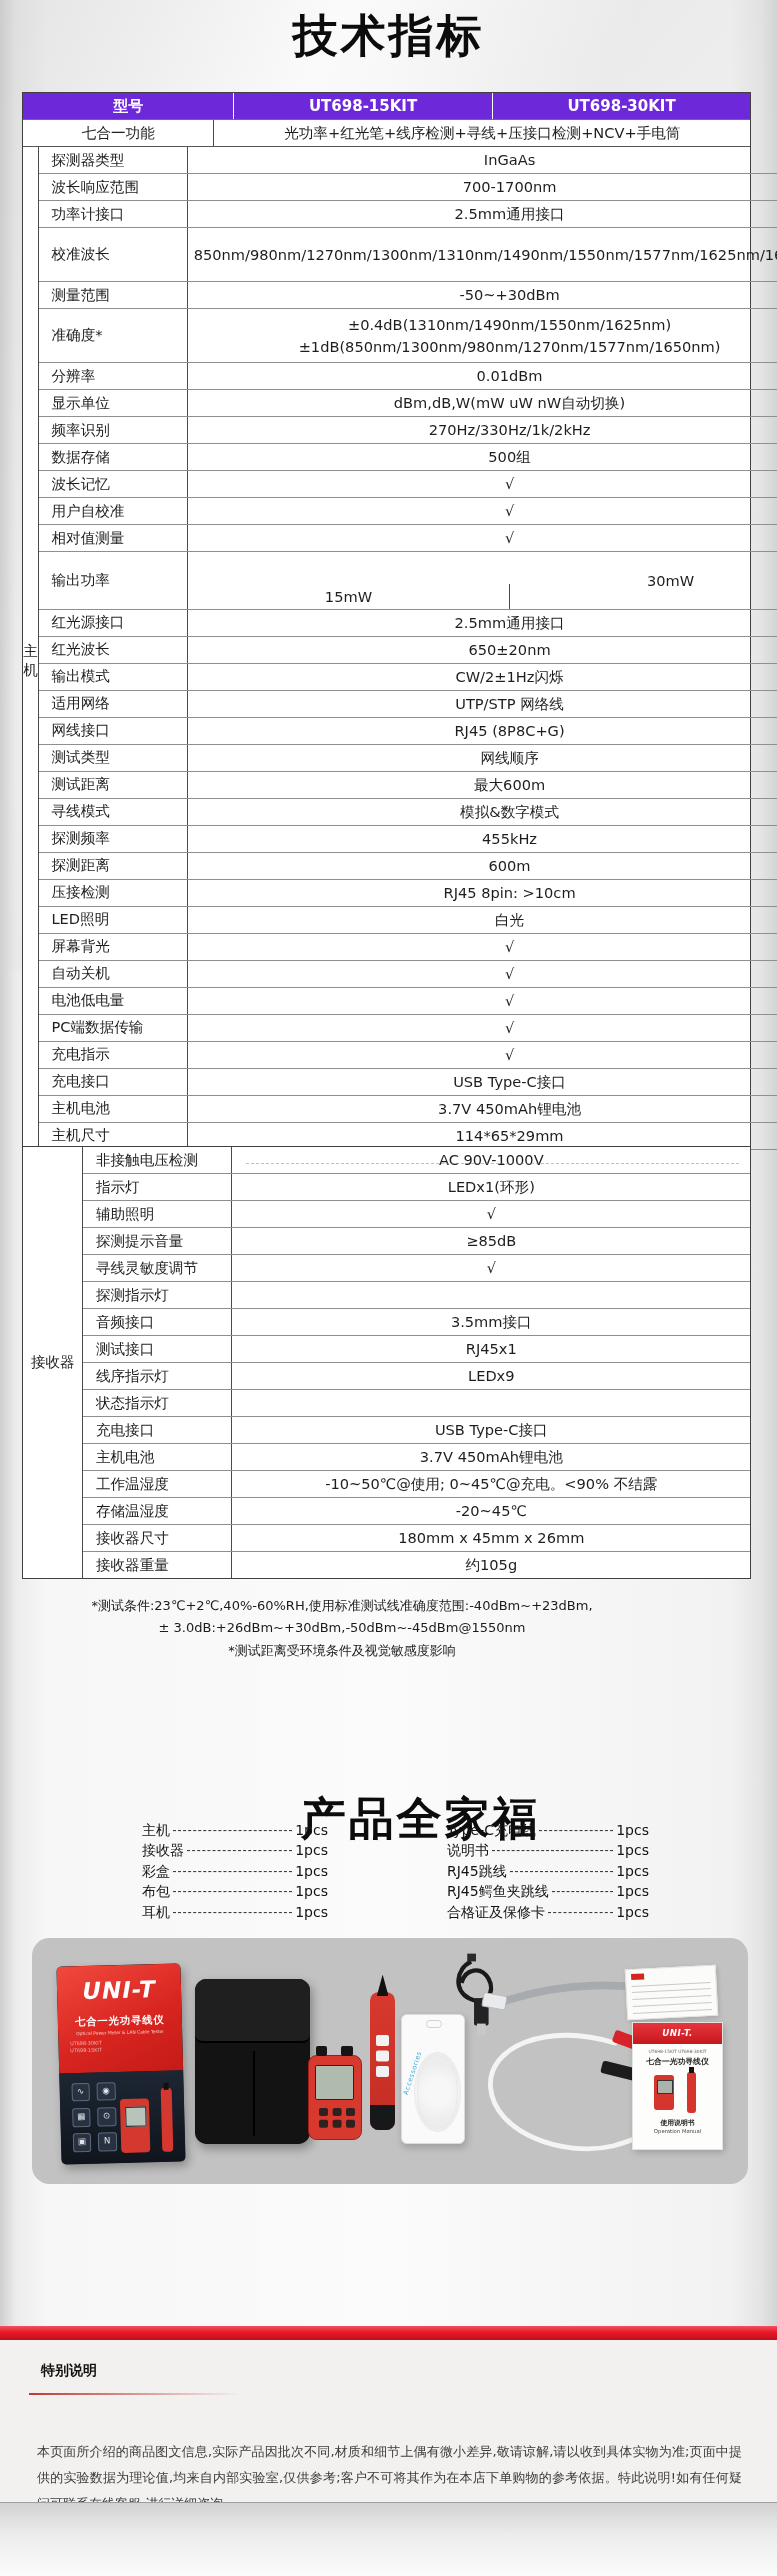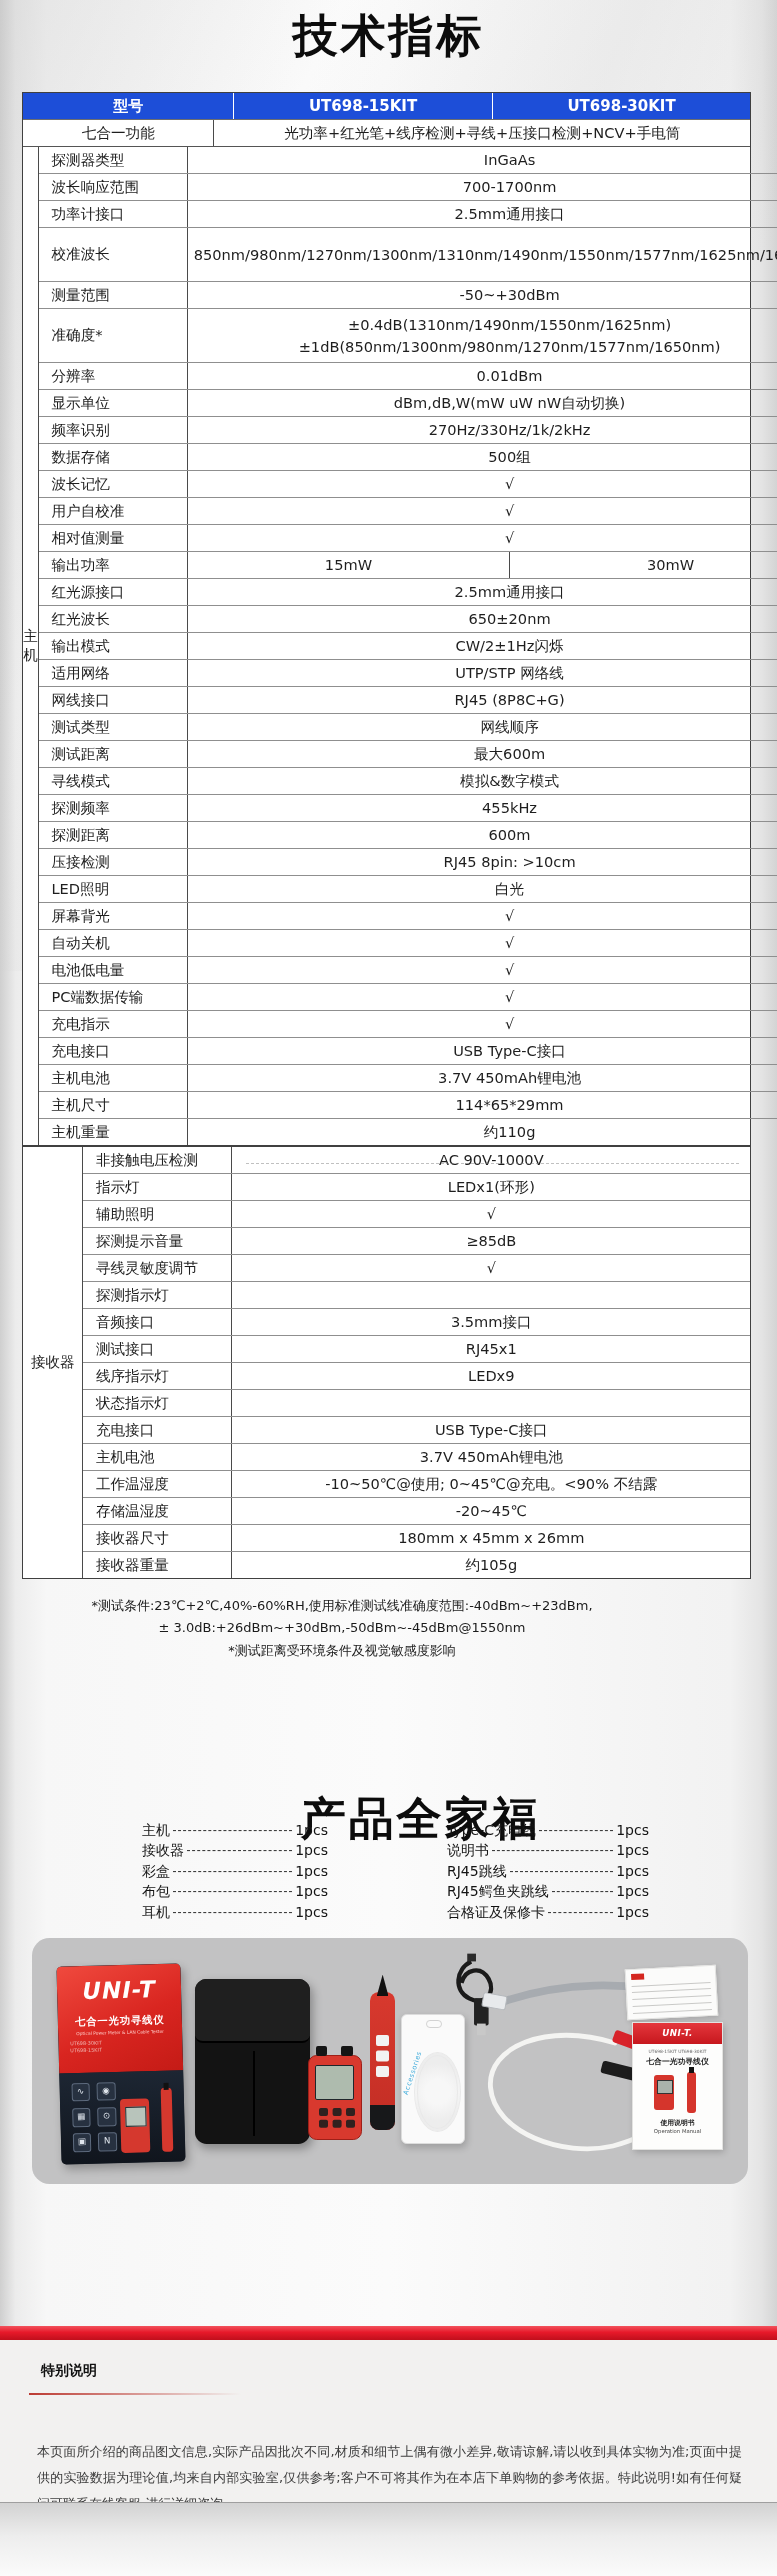--- a/index.html
+++ b/index.html
@@ -19,21 +19,21 @@
   
   .big-title{position:absolute;left:0;width:777px;text-align:center;
     font-size:45px;font-weight:900;color:#0c0c0c;letter-spacing:2.9px;}
   #title-specs{top:5.8px;}
   #title-family{top:1789px;padding-left:32px;}
   
   .spec-table{position:absolute;left:22.3px;width:729px;background:#ffffff;
     border:1.9px solid #404040;box-sizing:border-box;}
   #table-main{top:92px;}
   #table-receiver{top:1146px;}
-  .thead{display:flex;background:#1d4ed8;}
+  .thead{display:flex;background:#6d28d9;}
   .hc{display:flex;align-items:center;justify-content:center;color:#fff;
     font-weight:600;font-size:15px;height:26px;box-sizing:border-box;}
   .hc1{width:211px;border-right:1.9px solid #fff;}
   .hc2{flex:1;border-right:1.9px solid #fff;}
   .hc3{flex:1;}
   .tfunc{display:flex;border-top:1px solid #6e6e6e;min-height:26px;}
   .tfunc .fl{width:191px;display:flex;align-items:center;justify-content:center;
     border-right:1.5px solid #4a4a4a;font-size:14.6px;box-sizing:border-box;}
   .tfunc .fv{flex:1;display:flex;align-items:center;justify-content:center;font-size:14.6px;}
   .tgroup{display:flex;border-top:1.5px solid #555;}
@@ -41,21 +41,21 @@
   .gcol{width:60px;border-right:1.5px solid #4a4a4a;display:flex;align-items:center;
     justify-content:center;font-size:14.6px;box-sizing:border-box;}
   .grows{flex:1;display:flex;flex-direction:column;}
   .trow{display:flex;border-top:1px solid #8f8f8f;min-height:26px;}
   .grows .trow:first-child{border-top:none;}
   .tlabel{width:149px;box-sizing:border-box;padding-left:12.6px;display:flex;
     align-items:center;border-right:1.5px solid #4a4a4a;font-size:14.6px;}
   .tval{flex:1;display:flex;align-items:center;justify-content:center;text-align:center;
     font-size:14.6px;padding:1.9px 5.8px;box-sizing:border-box;line-height:1.45;}
   .trow.tall{min-height:53px;}
-  .trow.split .tval.v1{border-right:1.5px solid #4a4a4a;}
+  .trow.split .tval.v1{border-right:1.5px solid #4a4a4a;margin-top:32px;}
   .trow.dotted{position:relative;}
   .trow.dotted::after{content:"";position:absolute;left:163px;right:11.7px;top:60%;
     border-top:1.9px dashed rgba(130,130,130,.5);}
   
   .footnotes{position:absolute;top:1595px;left:0;width:684px;text-align:center;
     font-size:13px;line-height:22.3px;color:#1b1b1b;}
   
   .packing{position:absolute;left:142px;top:1820px;display:flex;gap:119px;}
   .pk-col{display:flex;flex-direction:column;}
   .pk-col.left{width:186px;}

